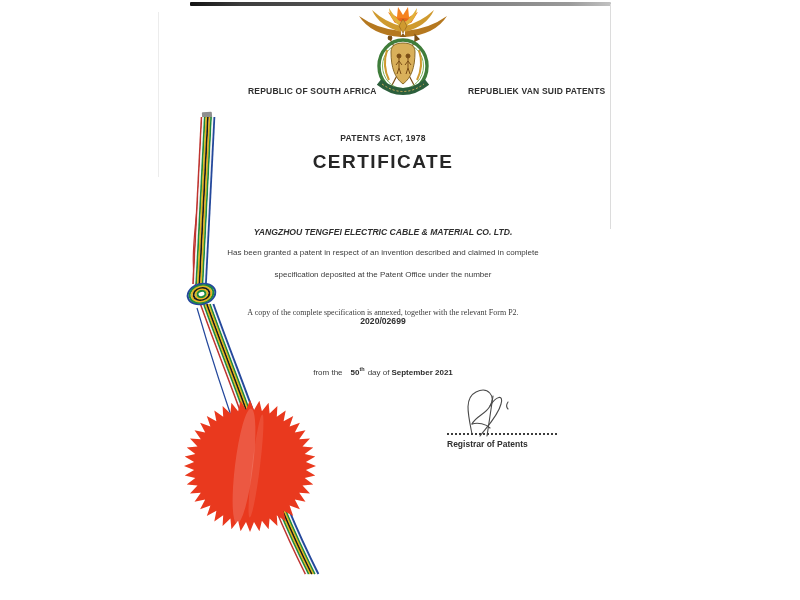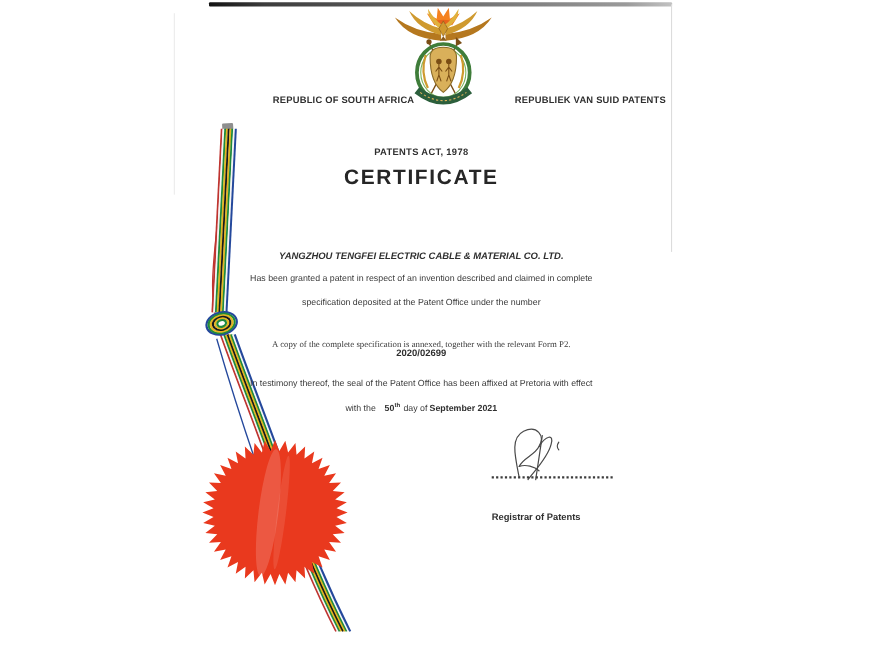--- a/index.html
+++ b/index.html
@@ -28,21 +28,21 @@
   .grant1{top:248px;} .grant2{top:270px;}
   .annex{top:308px;font-family:Liberation Serif, serif;} .testimony{top:344px;}
   .date-line{top:364px;}
   .date-line .d-day{font-weight:bold;color:#2f2f2f;margin-left:8px;}
   .date-line .d-sup{font-weight:bold;font-size:5.5px;vertical-align:super;}
   .date-line .d-mid{margin-left:3px;text-align:center;}
   .date-line .d-val{font-weight:bold;color:#2f2f2f;margin-left:2px;}
 
   .sig-squiggle{position:absolute;left:438px;top:384px;width:96px;height:56px;}
   .sig-dots{position:absolute;left:447px;top:433px;width:110px;height:0;border-bottom:2px dotted #3c3c3c;}
-  .sig-label{position:absolute;left:447px;top:439px;font-weight:bold;font-size:8.5px;color:#2f2f2f;white-space:nowrap;margin-top:26px;}
+  .sig-label{position:absolute;left:447px;top:439px;font-weight:bold;font-size:8.5px;color:#2f2f2f;white-space:nowrap;}
 
   .ribbon-svg{position:absolute;left:0;top:0;width:800px;height:600px;pointer-events:none;}
   .seal-svg{position:absolute;left:182px;top:398px;width:136px;height:136px;}
   .arms-svg{position:absolute;left:353px;top:6px;width:100px;height:96px;}
 </style>
 </head>
 <body>
 
 <div class="canvas">
 
@@ -138,24 +138,23 @@
     <ellipse cx="74" cy="68" rx="4" ry="52" fill="#ffffff" opacity="0.10" transform="rotate(7 74 68)"></ellipse>
   </svg>
 
   <div class="line act-title">PATENTS ACT, 1978</div>
   <div class="line doc-title">CERTIFICATE</div>
   <div class="line grantee">YANGZHOU TENGFEI ELECTRIC CABLE &amp; MATERIAL CO. LTD.</div>
   <div class="line grant1">Has been granted a patent in respect of an invention described and claimed in complete</div>
   <div class="line grant2">specification deposited at the Patent Office under the number</div>
   <div class="line pat-num">2020/02699</div>
   <div class="line annex">A copy of the complete specification is annexed, together with the relevant Form P2.</div>
-  <div class="line testimony">In testimony thereof, the seal of the Patent Office has been affixed at Pretoria with effect</div>
 
   <div class="line date-line">
-    <span>with the</span><span class="d-day"><span>50</span><span class="d-sup">th</span></span><span class="d-mid">day of</span><span class="d-val">September 2021</span>
+    <span>from the</span><span class="d-day"><span>50</span><span class="d-sup">th</span></span><span class="d-mid">day of</span><span class="d-val">September 2021</span>
   </div>
 
   <svg class="sig-squiggle" viewBox="0 0 96 56">
     <g stroke="#4a4a4a" stroke-width="1.1" fill="none" stroke-linecap="round">
       <path d="M34 50 C 30 30, 26 14, 38 8 C 50 2, 58 12, 52 22 C 48 30, 38 32, 34 40"></path>
       <path d="M52 22 C 58 12, 66 10, 63 20 C 60 32, 48 44, 42 52"></path>
       <path d="M55 12 L 49 52"></path>
       <path d="M34 40 C 40 38, 48 40, 52 44"></path>
       <path d="M70 18 C 68 21, 68 23, 70 25"></path>
     </g>

